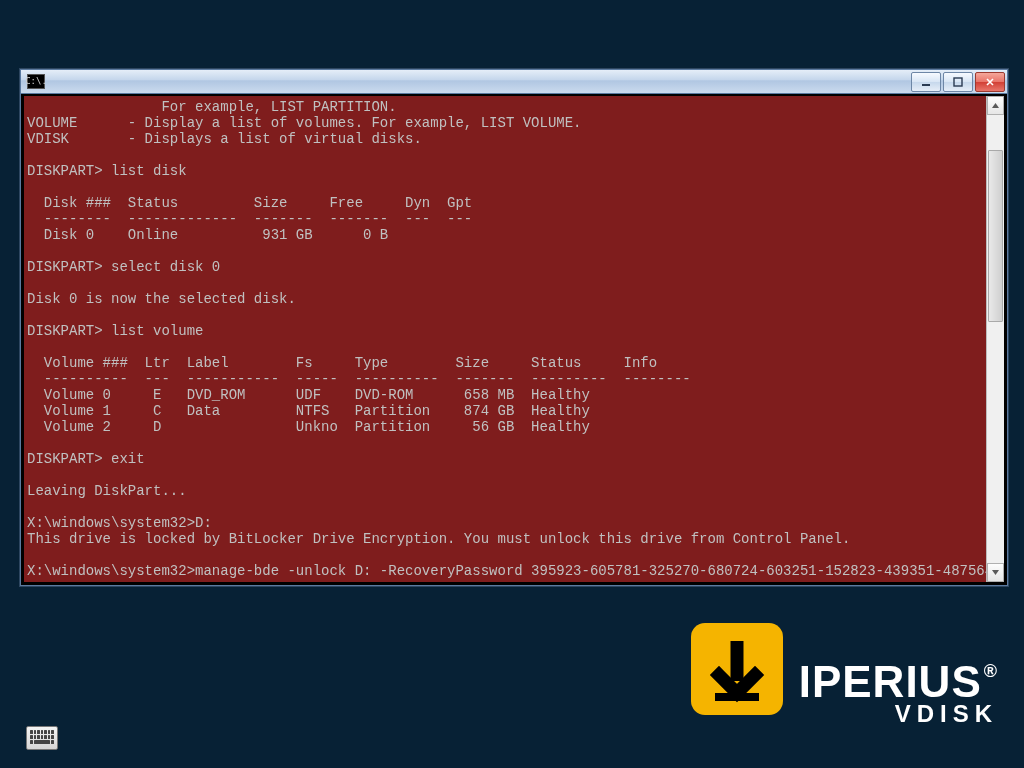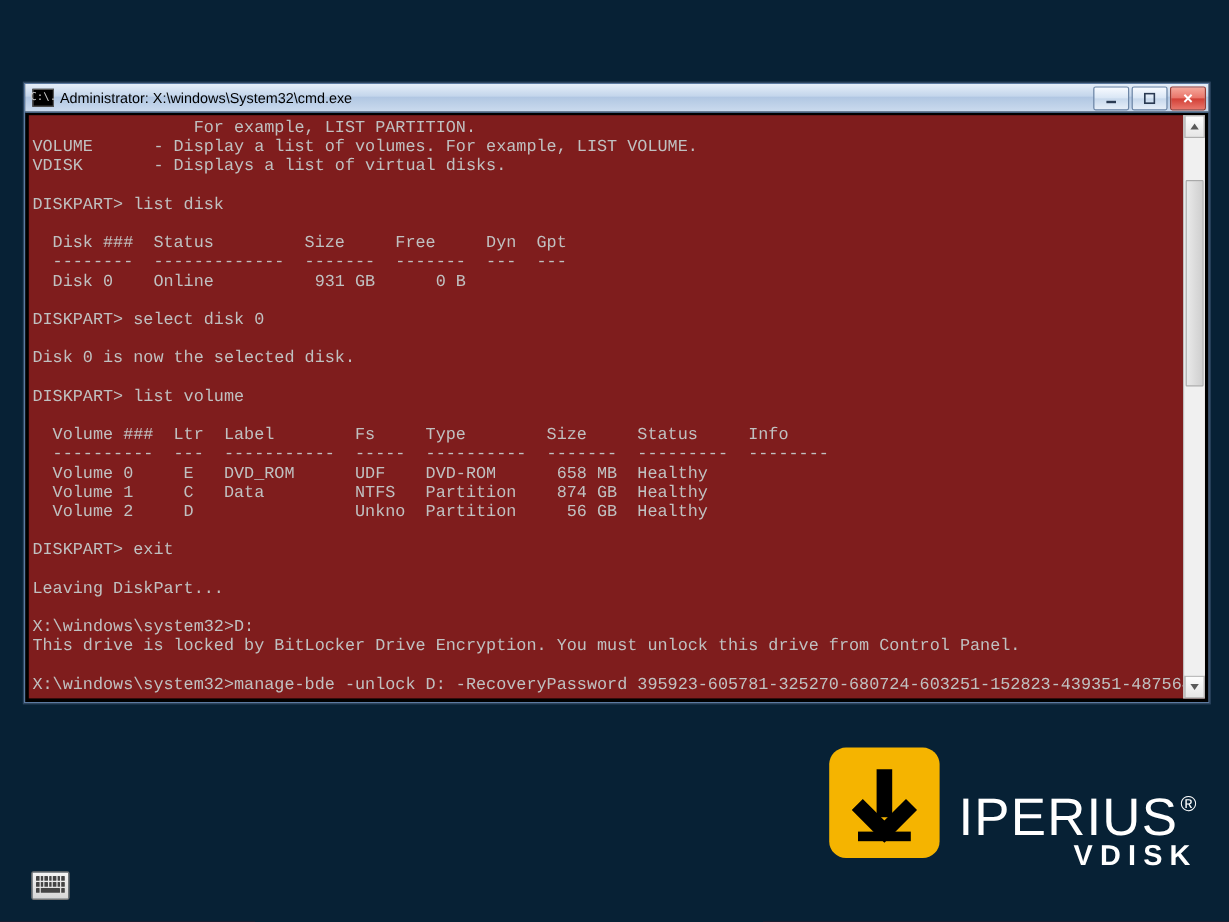--- a/index.html
+++ b/index.html
@@ -17,37 +17,36 @@
   .cmd-text{flex:1;padding:3px 6px 3px 3px;color:#c0c0c0;font:14px/16px Consolas,"Courier New",monospace;white-space:pre;overflow:hidden;}
   .scrollbar{width:17px;background:#efefef;border-left:1px solid #bcbcbc;display:flex;flex-direction:column;}
   .sb-btn{height:17px;background:linear-gradient(#fdfdfd,#e6e6e6);border:1px solid #b0b0b0;display:flex;align-items:center;justify-content:center;}
   .sb-btn svg{display:block;}
   .sb-track{flex:1;position:relative;background:#f0f0f0;}
   .sb-thumb{position:absolute;left:1px;right:1px;top:35px;height:170px;background:linear-gradient(90deg,#e9e9e9,#cfcfcf);border:1px solid #a9a9a9;border-radius:1px;}
   
   .logo{position:absolute;right:26px;bottom:42px;display:flex;align-items:center;gap:16px;}
   .logo-badge{width:92px;height:92px;border-radius:14px;background:#f5b400;display:flex;align-items:center;justify-content:center;}
   .logo-text{color:#fff;line-height:1;}
-  .logo-text .l1{font-size:44px;font-weight:400;letter-spacing:1px;margin-top:48px;}
+  .logo-text .l1{font-size:44px;font-weight:700;letter-spacing:1px;margin-top:48px;}
   .logo-text .l1 sup{font-size:18px;vertical-align:20px;margin-left:2px;}
   .logo-text .l2{font-size:24px;font-weight:700;letter-spacing:6px;text-align:right;margin-top:-2px;}
   
   .kbd{position:absolute;left:26px;bottom:18px;width:32px;height:24px;background:linear-gradient(#f4f4f4,#d6d6d6);border:1px solid #777;border-radius:2px;padding:3px 3px;display:grid;grid-template-columns:repeat(7,1fr);grid-auto-rows:4px;gap:1px;box-sizing:border-box;}
   .kbd i{background:#444;border-radius:0.5px;}
 </style>
 </head>
 <body>
 
 <div class="cmd-window">
 
   <div class="titlebar">
     <div class="cmd-icon">
         <span>C:\.</span>
       </div>
-    <div class="title-text">Administrator: X:\windows\System32\cmd.exe</div>
     <div class="spacer"></div>
     <div class="winbtn">
       <svg width="10" height="10">
           <rect x="1" y="7" width="8" height="2" fill="#2a3a52"></rect>
         </svg>
     </div>
     <div class="winbtn">
       <svg width="10" height="10">
           <rect x="1" y="1" width="8" height="8" fill="none" stroke="#2a3a52" stroke-width="1.4"></rect>
         </svg>

